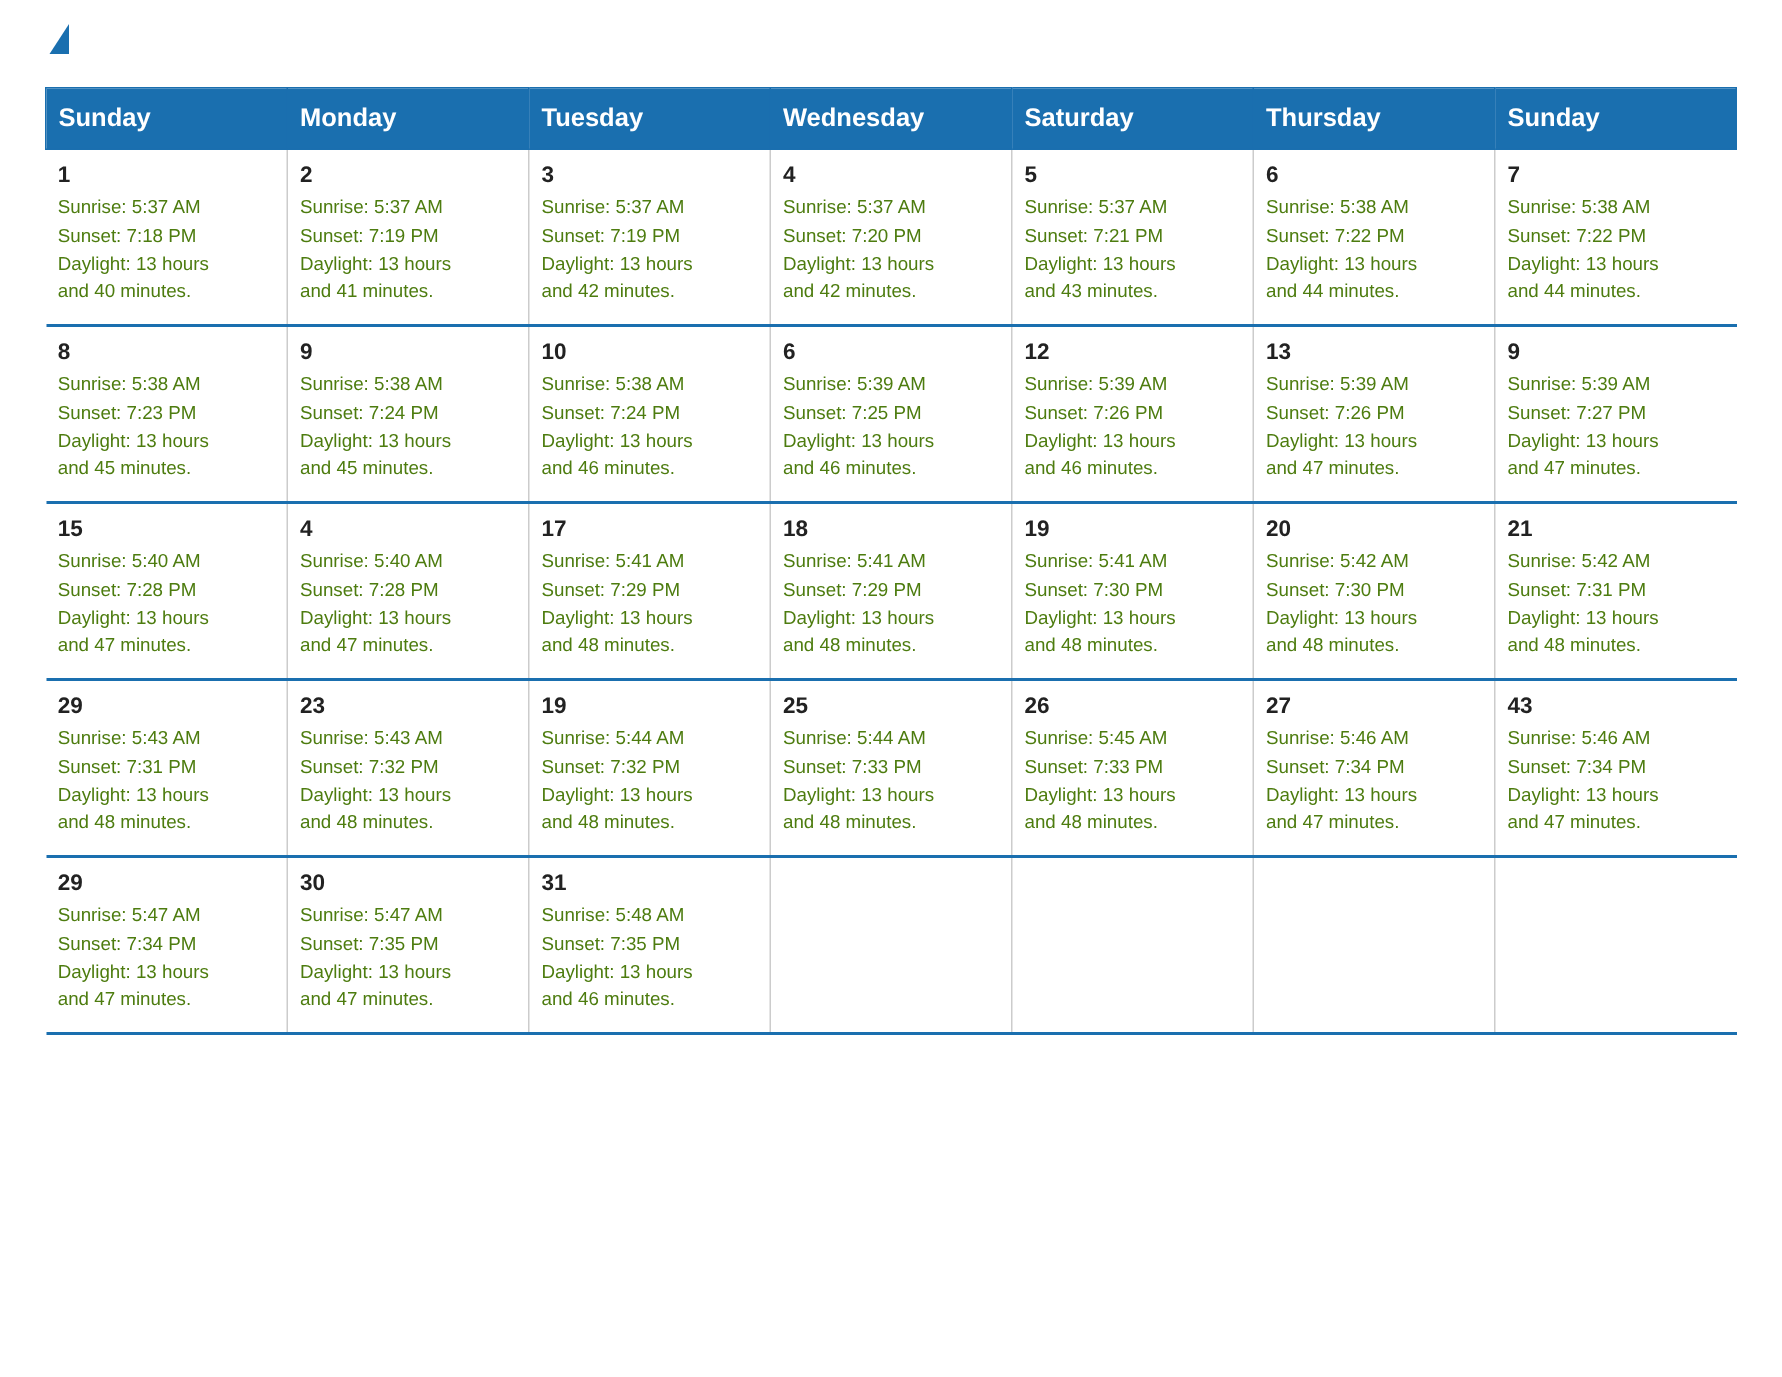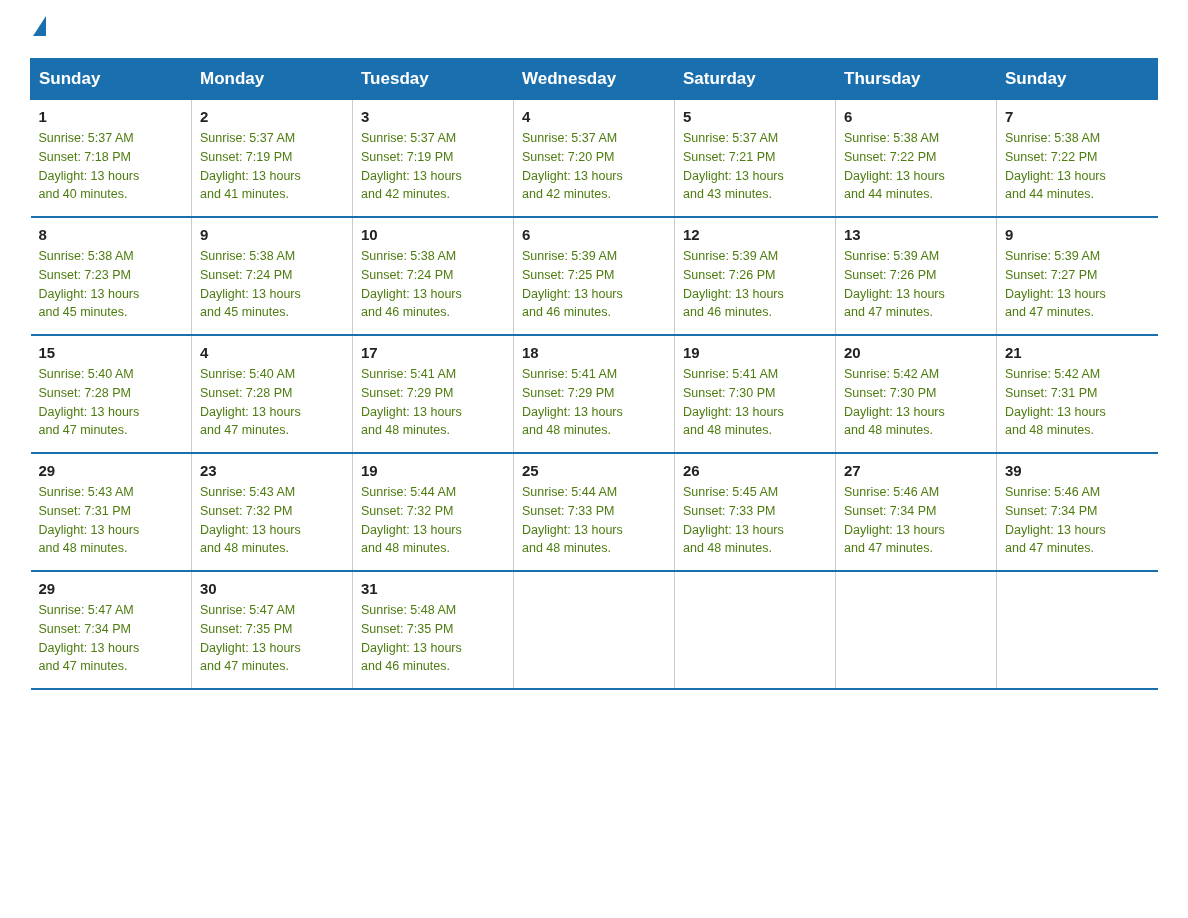--- a/index.html
+++ b/index.html
@@ -236,21 +236,21 @@
       </td>
         <td>
         <span class="day-number">26</span>
         <span class="day-info">Sunrise: 5:45 AM<br>Sunset: 7:33 PM<br>Daylight: 13 hours<br>and 48 minutes.</span>
       </td>
         <td>
         <span class="day-number">27</span>
         <span class="day-info">Sunrise: 5:46 AM<br>Sunset: 7:34 PM<br>Daylight: 13 hours<br>and 47 minutes.</span>
       </td>
         <td>
-        <span class="day-number">39</span>
+        <span class="day-number">43</span>
         <span class="day-info">Sunrise: 5:46 AM<br>Sunset: 7:34 PM<br>Daylight: 13 hours<br>and 47 minutes.</span>
       </td>
       </tr>
       <tr>
         <td>
         <span class="day-number">29</span>
         <span class="day-info">Sunrise: 5:47 AM<br>Sunset: 7:34 PM<br>Daylight: 13 hours<br>and 47 minutes.</span>
       </td>
         <td>
         <span class="day-number">30</span>

